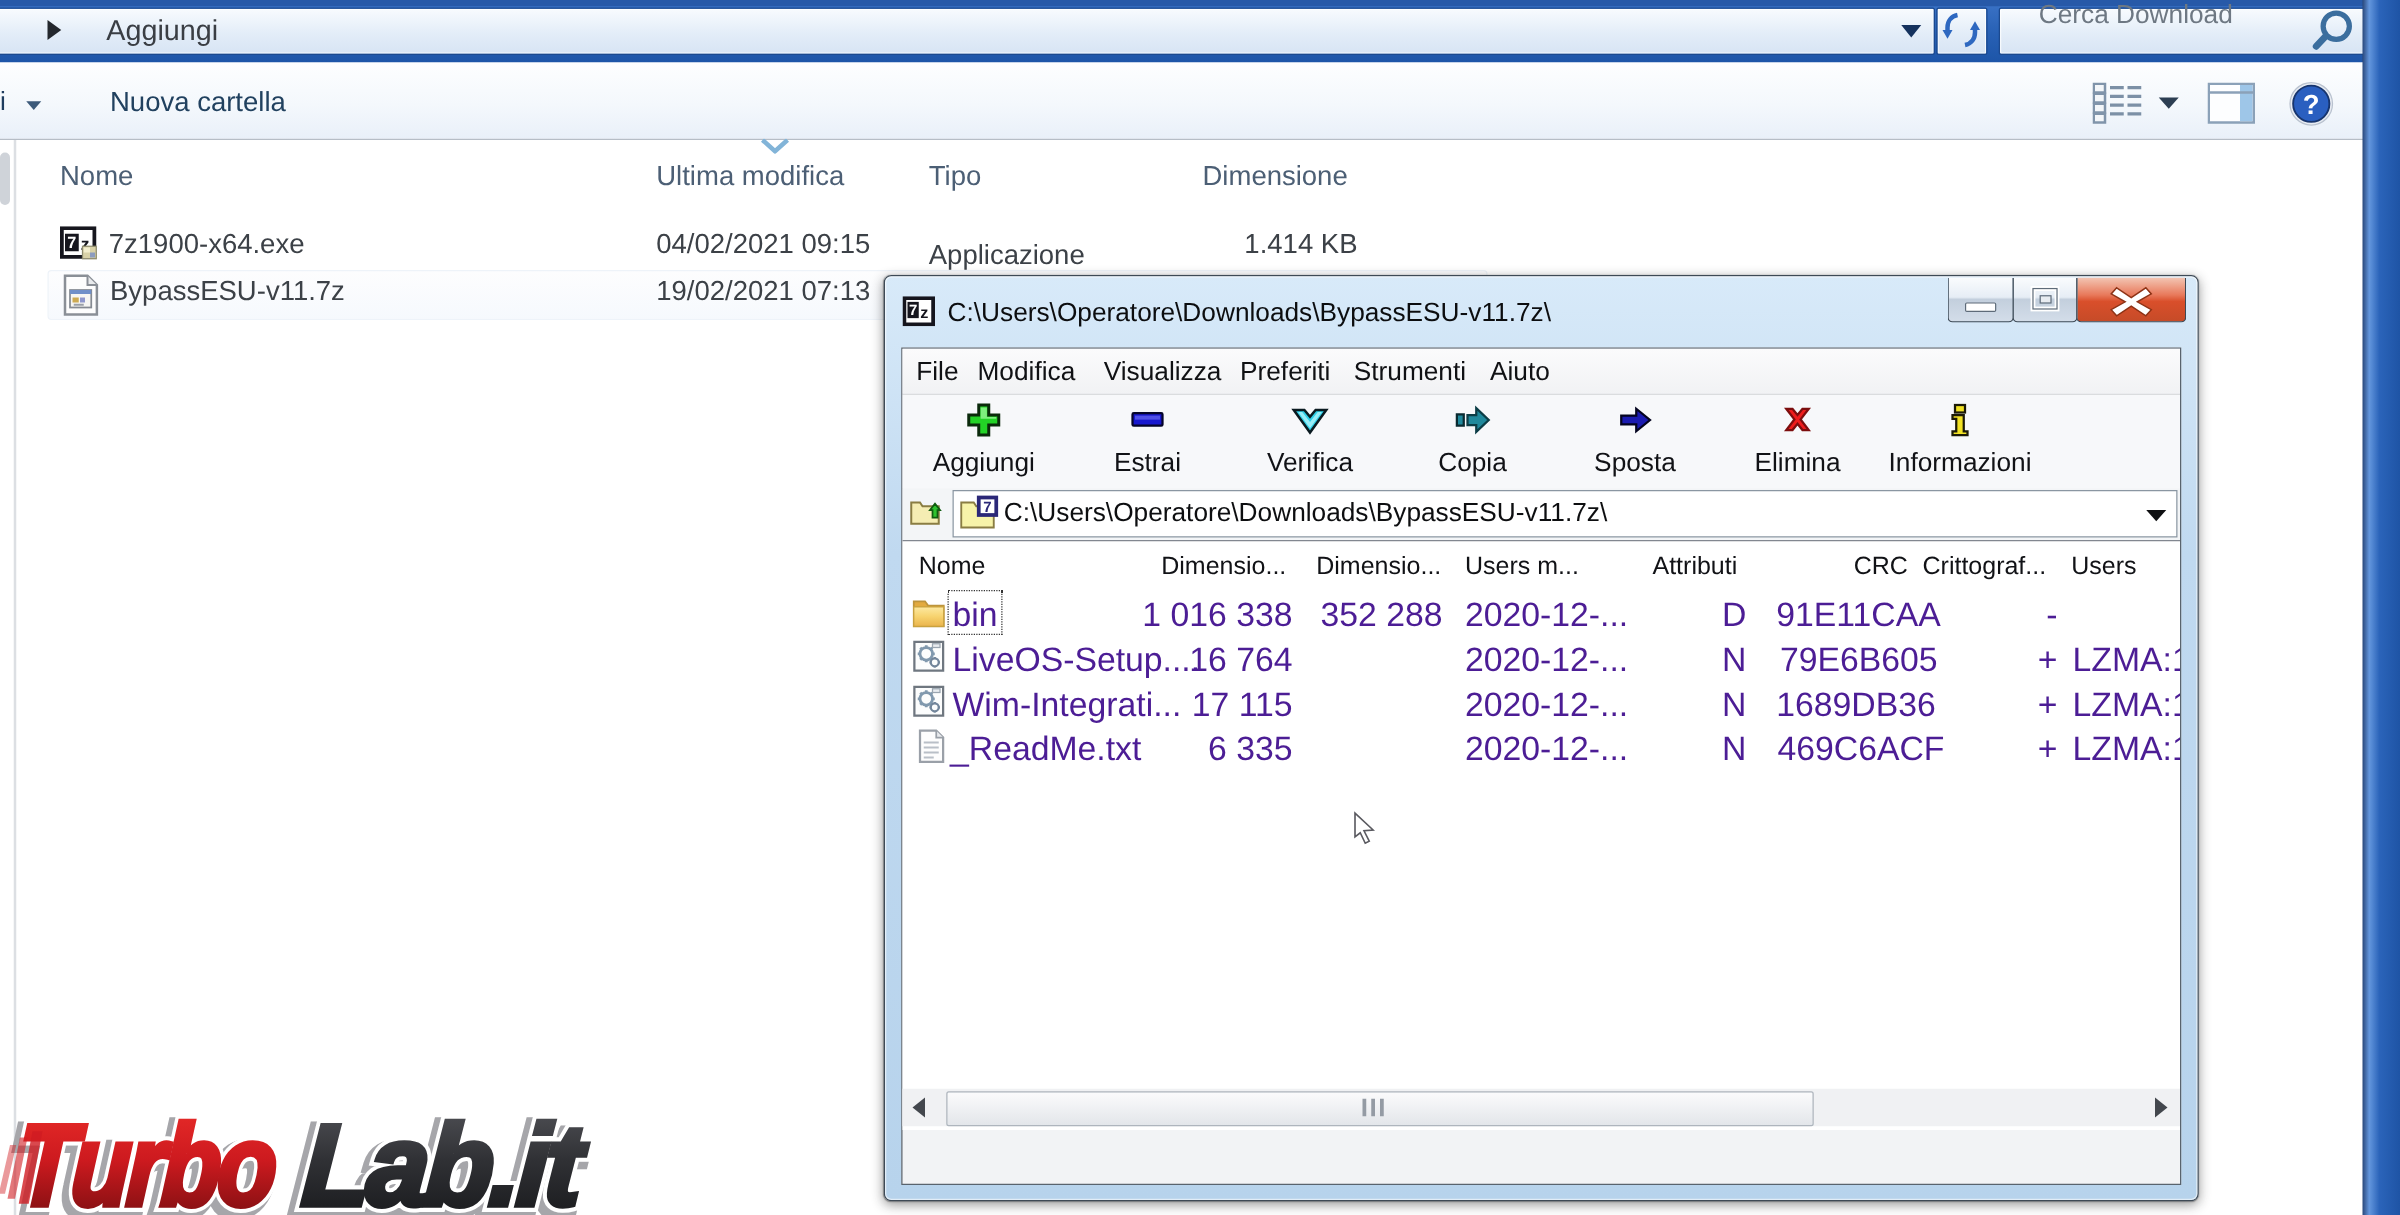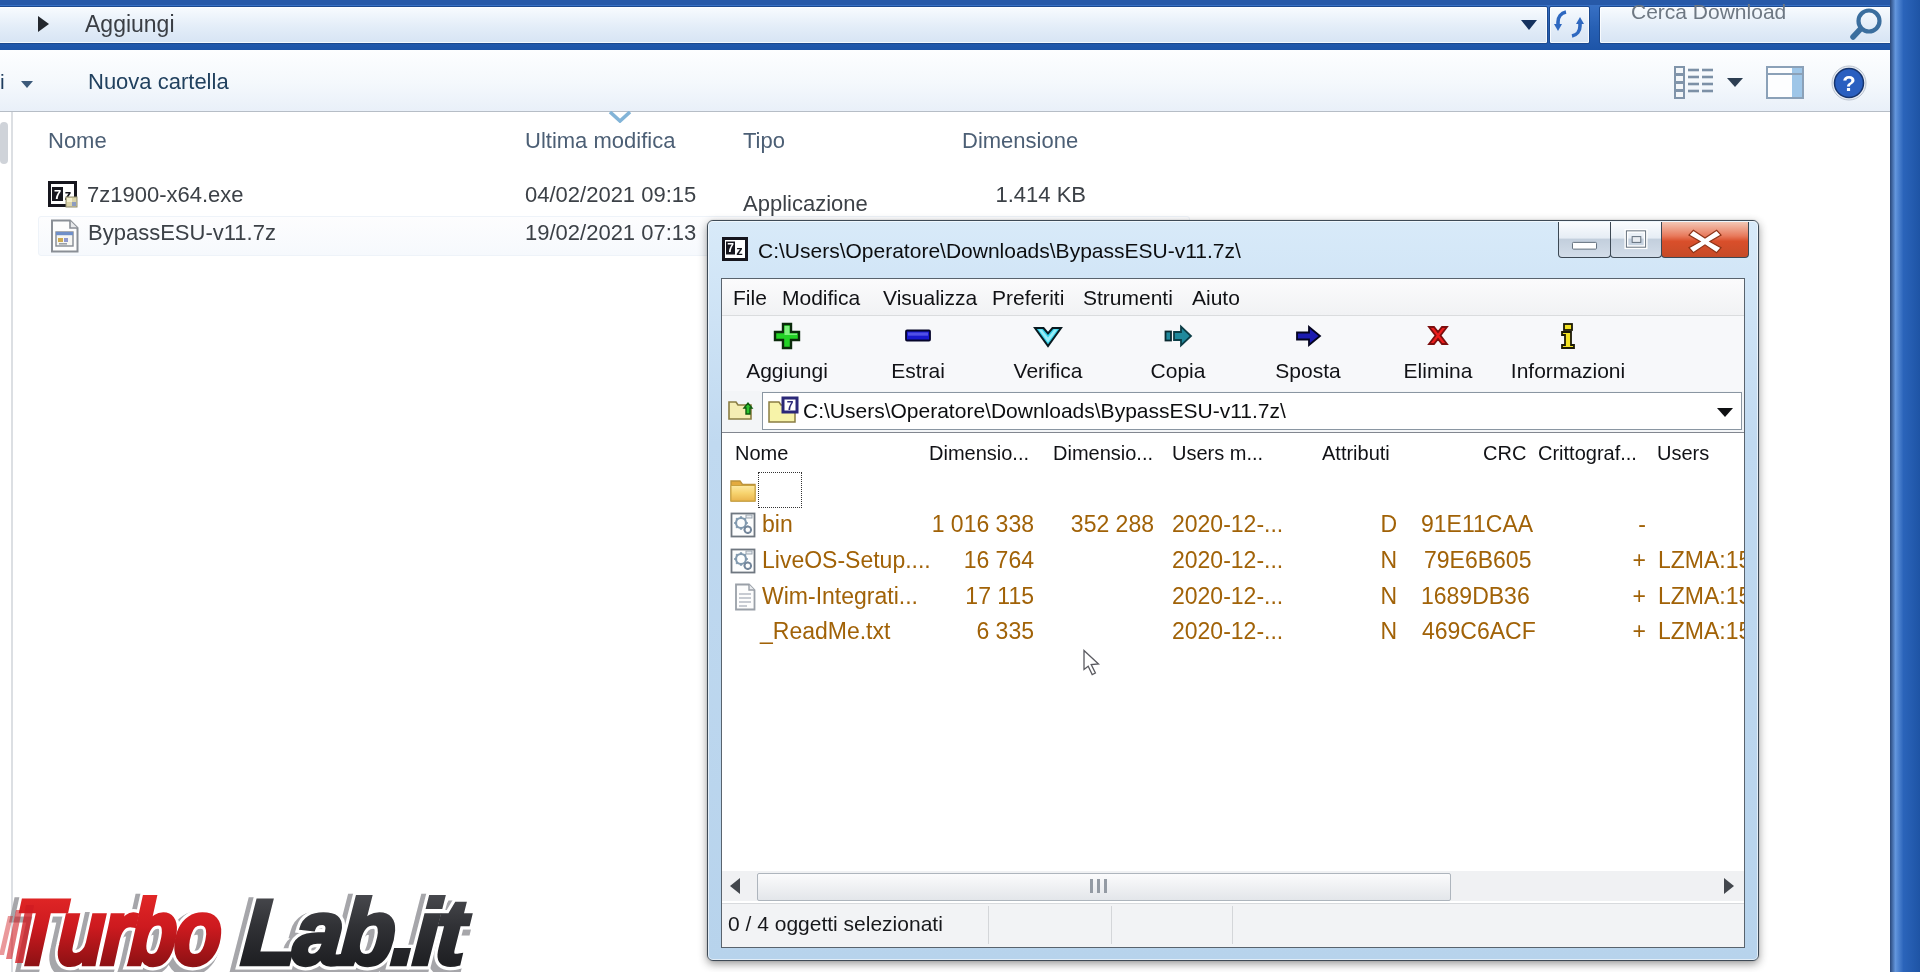--- a/index.html
+++ b/index.html
@@ -82,21 +82,21 @@
   #zaddr{position:absolute;left:0;top:112px;width:1022px;height:41px;background:#f3f5f7;}
   #zcombo{position:absolute;left:40px;top:1px;width:980px;height:38px;background:#fff;
     border:1px solid #8a96a2;box-sizing:border-box;}
   #zcombo .path{position:absolute;left:40px;top:6px;font-size:21px;color:#0d0e10;}
   #zcombocaret{position:absolute;right:8px;top:15px;width:0;height:0;border-left:8px solid transparent;
     border-right:8px solid transparent;border-top:9px solid #0f1012;}
 
   #zlist{position:absolute;left:0;top:153px;width:1022px;height:471px;background:#fff;
     border-top:1px solid #828790;overflow:hidden;}
   .zhdr{position:absolute;top:9px;font-size:20px;color:#111216;}
-  .zcell{position:absolute;font-size:23px;color:#a16207;white-space:pre;margin-top:34px;}
+  .zcell{position:absolute;font-size:27px;color:#4c1d95;white-space:pre;}
   .num{text-align:right;}
 
   #zhscroll{position:absolute;left:0;top:592px;width:1022px;height:30px;background:#f0f1f3;}
   #zstatus{position:absolute;left:0;top:624px;width:1022px;height:42px;background:#f2f3f5;
     border-top:1px solid #d8dadd;font-size:21px;color:#17181b;}
   .statussep{position:absolute;top:2px;width:1px;height:38px;background:#d4d6d9;}
 </style>
 </head>
 <body>
 <div id="screen">
@@ -383,26 +383,20 @@
 
       <div id="zhscroll">
         <div class="abs" style="left:8px;top:7px;width:0;height:0;border-top:8px solid transparent;border-bottom:8px solid transparent;border-right:10px solid #43474d;"></div>
         <div class="abs" style="left:1002px;top:7px;width:0;height:0;border-top:8px solid transparent;border-bottom:8px solid transparent;border-left:10px solid #43474d;"></div>
         <div class="abs" style="left:35px;top:2px;width:692px;height:26px;border:1px solid #aeb5bd;border-radius:2px;background:linear-gradient(#fbfbfc,#e3e6ea);"></div>
         <div class="abs" style="left:368px;top:8px;width:3px;height:14px;background:#949ba4;"></div>
         <div class="abs" style="left:375px;top:8px;width:3px;height:14px;background:#949ba4;"></div>
         <div class="abs" style="left:382px;top:8px;width:3px;height:14px;background:#949ba4;"></div>
       </div>
 
-      <div id="zstatus">
-        <div class="abs" style="left:6px;top:8px;">0 / 4 oggetti selezionati</div>
-        <div class="statussep" style="left:266px"></div>
-        <div class="statussep" style="left:389px"></div>
-        <div class="statussep" style="left:510px"></div>
-      </div>
     </div>
   </div>
 
   <svg class="abs" style="left:1080px;top:648px" width="24" height="30" viewBox="0 0 24 30">
     <path d="M4 2.5 L18.5 16 L11.2 16.6 L15.4 25 L12.2 26.6 L8.2 18.2 L4 21.5 Z" fill="rgba(255,255,255,.45)" stroke="#5a5a60" stroke-width="1.3"></path>
   </svg>
 
   <svg class="abs" style="left:0px;top:876px" width="520" height="96" viewBox="0 0 520 96">
     <defs>
       <linearGradient id="lgred" x1="0" y1="0" x2="0" y2="1">

